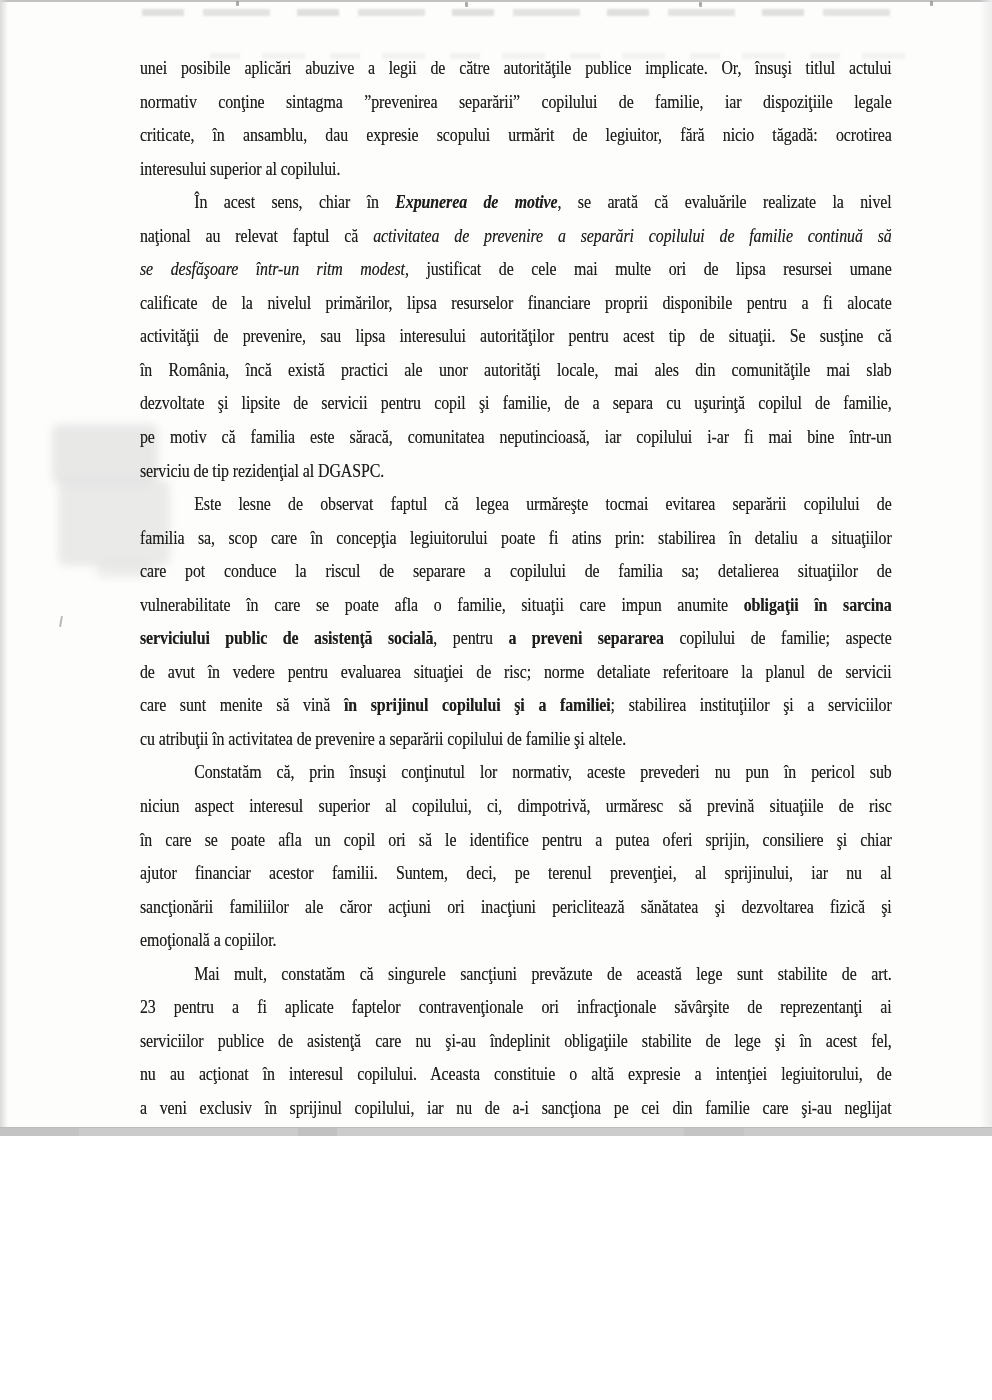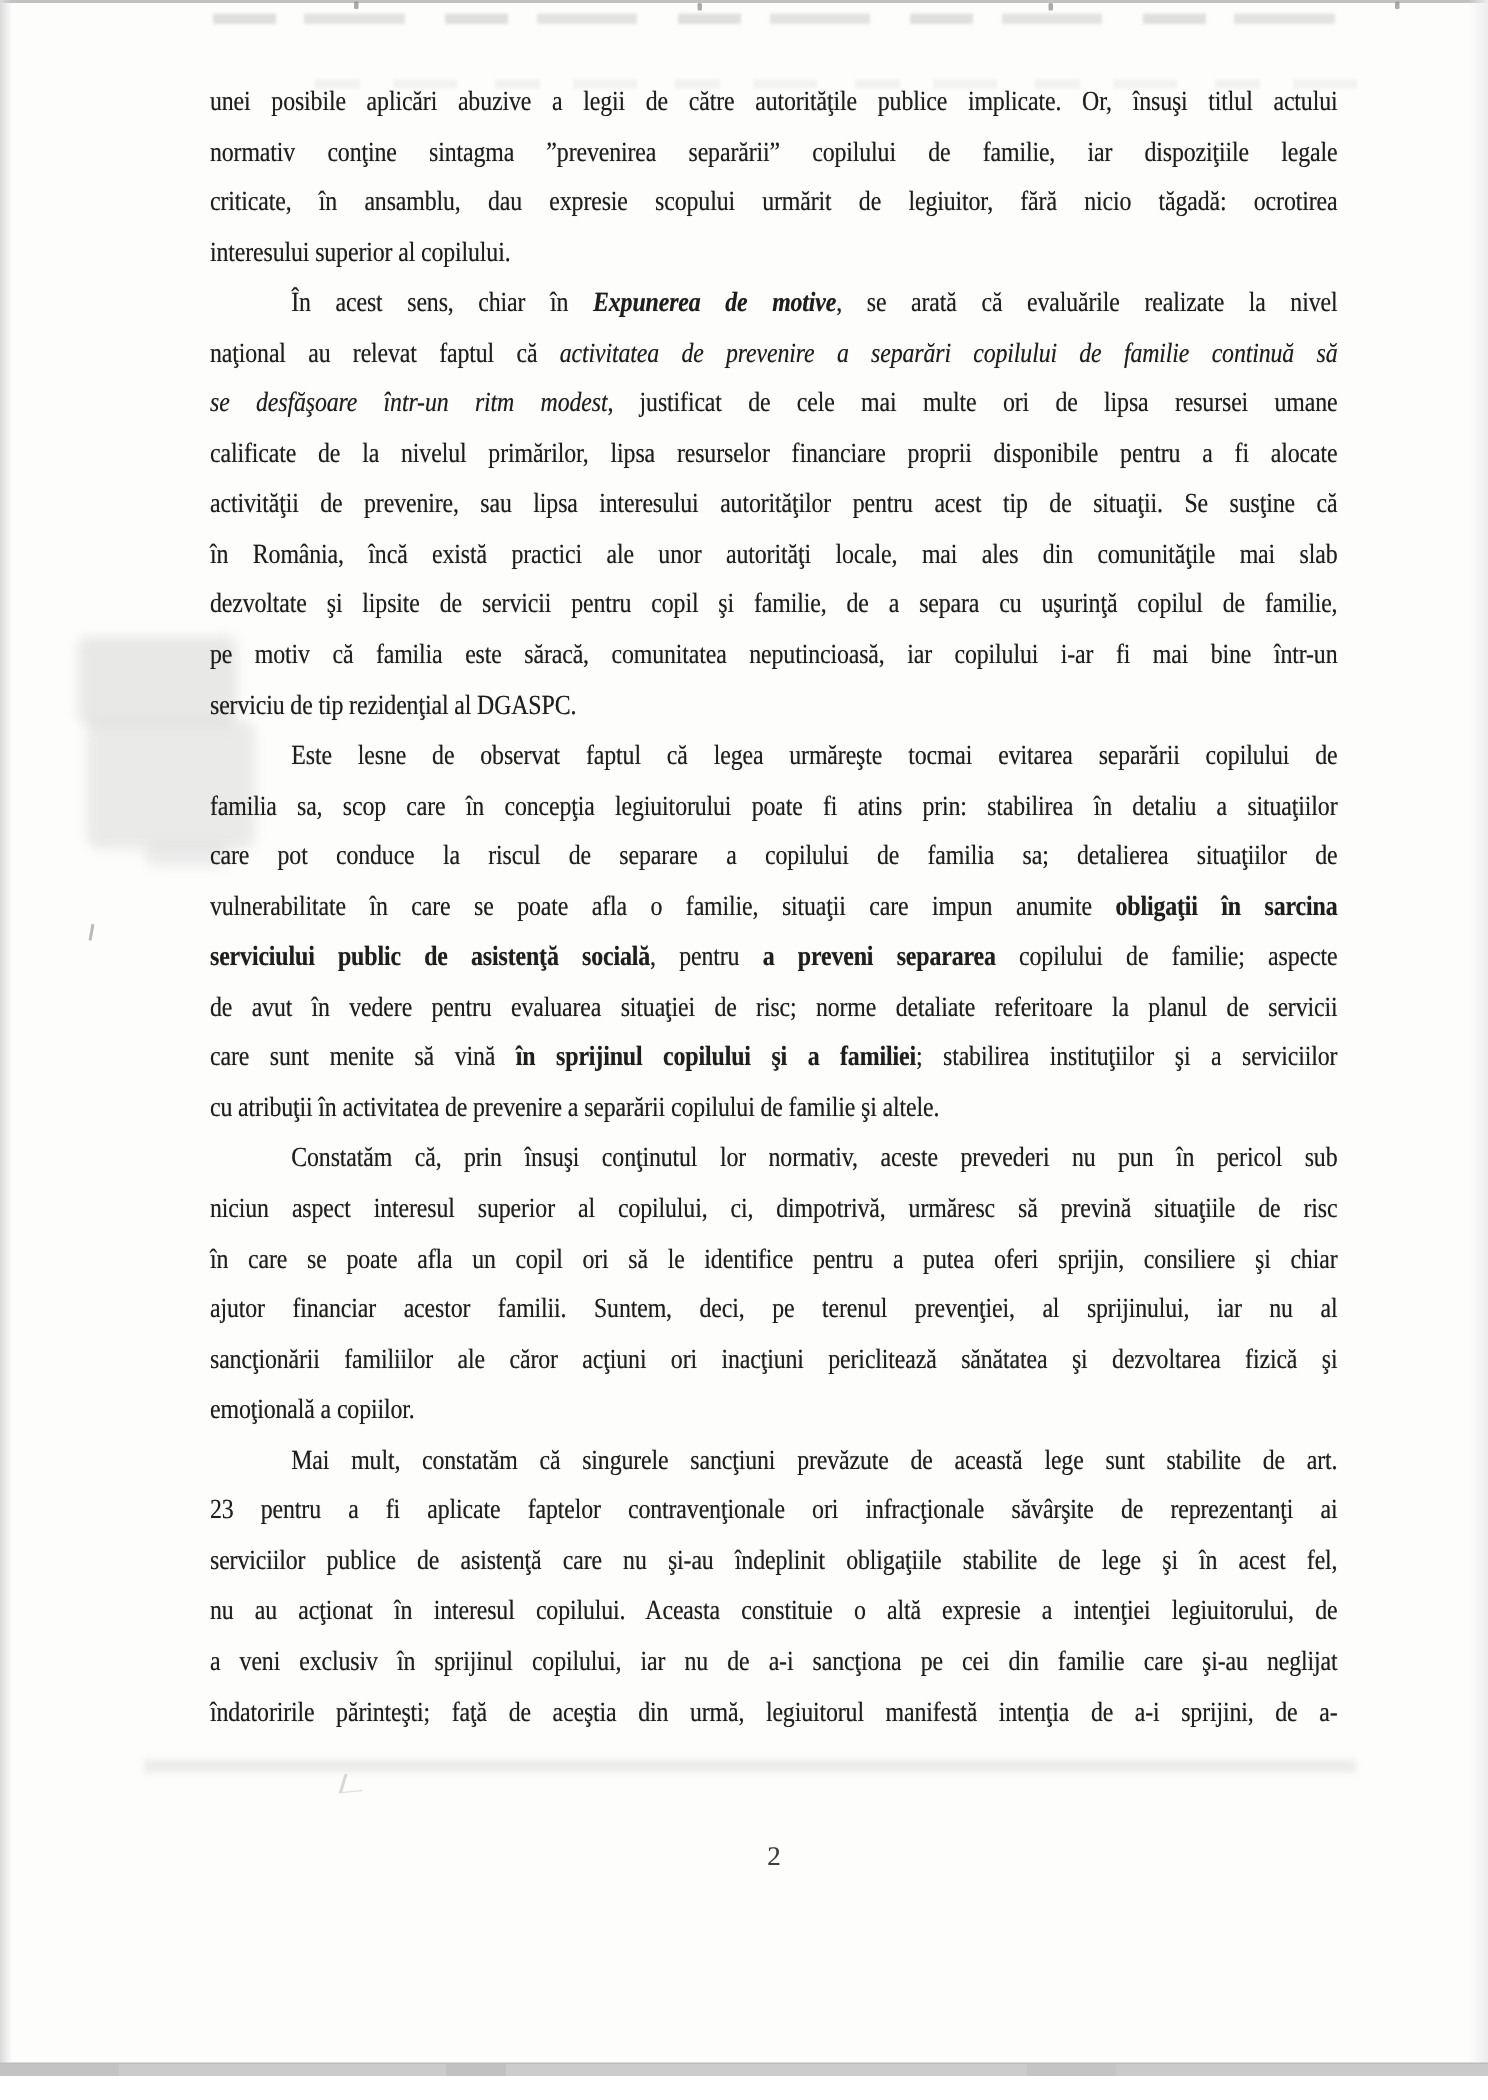--- a/index.html
+++ b/index.html
@@ -1,17 +1,17 @@
 <!DOCTYPE html>
 <html><head>
 <meta charset="utf-8">
 <style>
   html,body { margin:0; padding:0; background:#ffffff; }
   .scan-page {
-    position:relative; width:992px; height:1384px;
+    position:relative; width:992px; height:1136px;
     background:#fdfdfc; overflow:hidden;
     font-family:"Liberation Serif","DejaVu Serif",serif;
   }
   
   .edge-top   { position:absolute; top:0; left:0; right:0; height:2px; background:#b3b3b3; opacity:.8; }
   .edge-left  { position:absolute; top:0; bottom:0; left:0; width:8px;
                 background:linear-gradient(to right,#dadada,rgba(255,255,255,0)); }
   .edge-right { position:absolute; top:0; bottom:0; right:0; width:13px;
                 background:linear-gradient(to left,#ededed,rgba(255,255,255,0)); }
   .edge-bottom{ position:absolute; bottom:0; left:0; right:0; height:8px; border-top:1px solid #bcbcbc;

